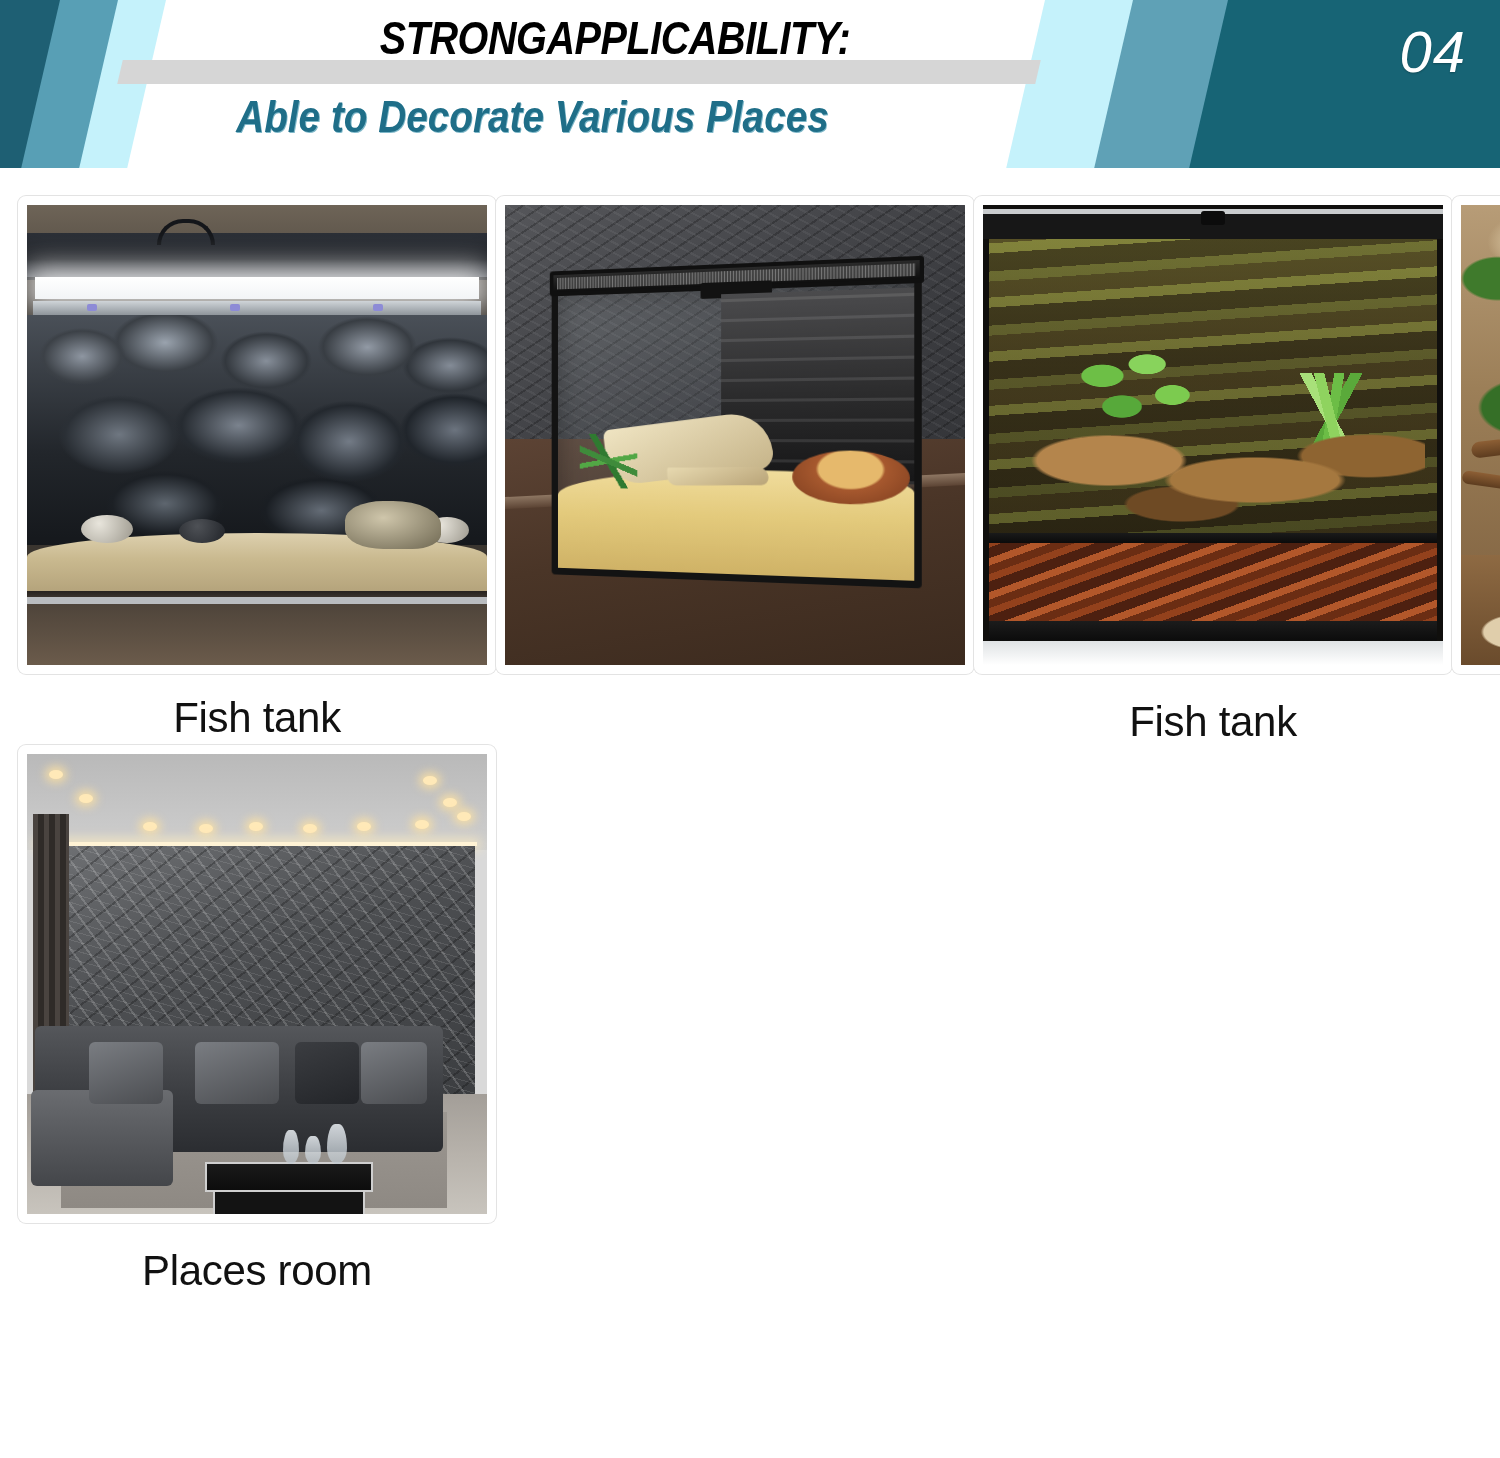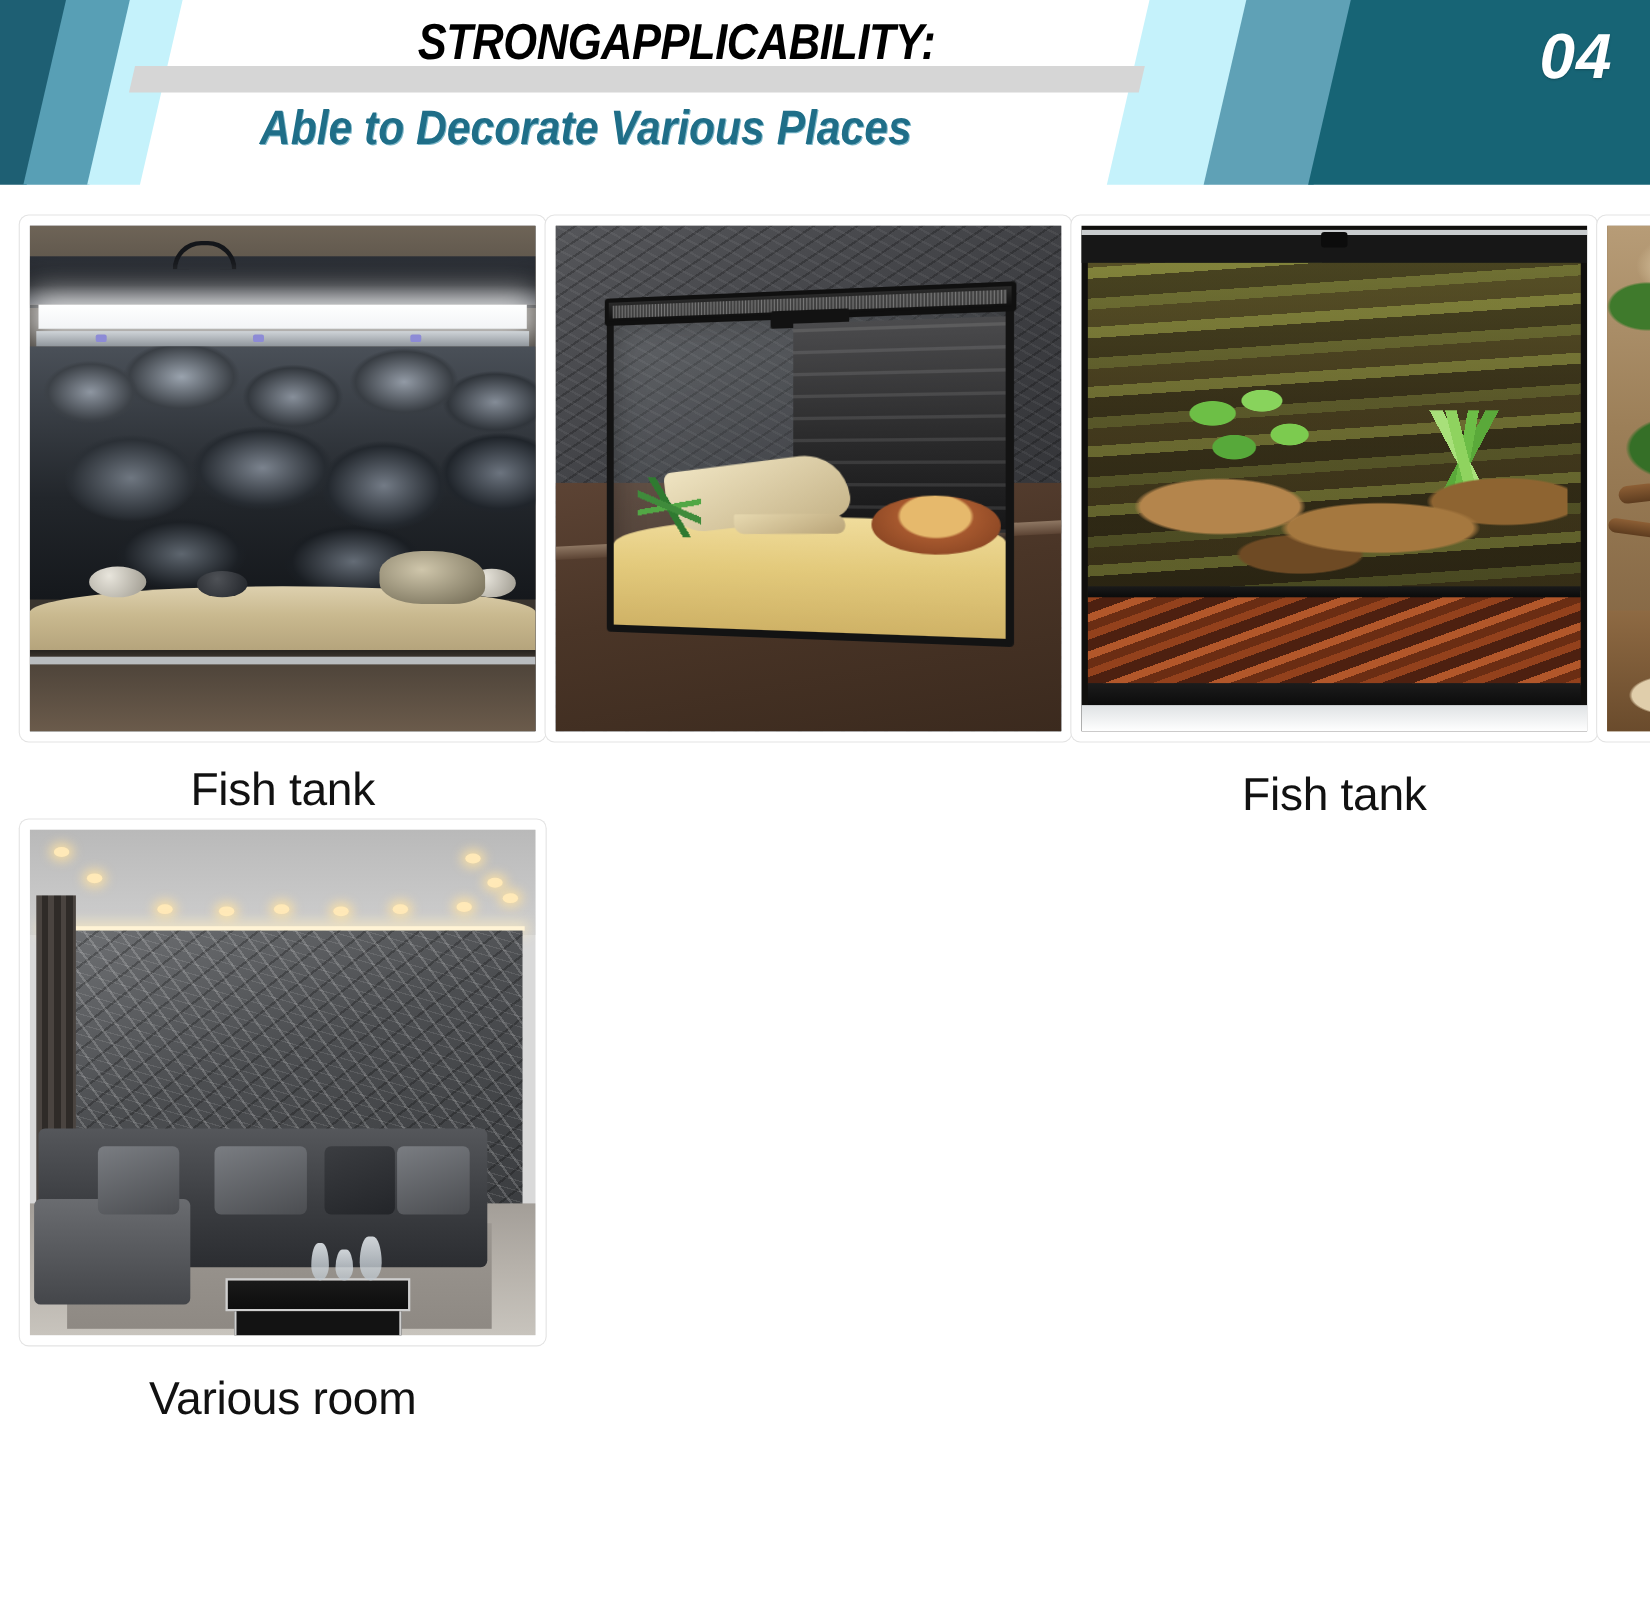--- a/index.html
+++ b/index.html
@@ -83,21 +83,21 @@
     transform-origin: center;
     white-space: nowrap;
     z-index: 4;
   }
 
   .step-number {
     position: absolute;
     right: 34px;
     top: 18px;
     font-size: 58px;
-    font-weight: bold;
+    font-weight: normal;
     font-style: italic;
     color: #ffffff;
     letter-spacing: 1px;
     z-index: 6;
     text-shadow: 0 1px 2px rgba(0,0,0,0.25);
   }
 
   
   .grid {
     position: absolute;
@@ -646,16 +646,16 @@
         <div class="lr-cush" style="left:62px;width:74px"></div>
         <div class="lr-cush" style="left:168px;width:84px"></div>
         <div class="lr-cush" style="left:268px;width:64px;background:linear-gradient(160deg,#3b3d41,#232529)"></div>
         <div class="lr-cush" style="left:334px;width:66px"></div>
         <div class="lr-table"></div>
         <div class="lr-vase" style="left:256px"></div>
         <div class="lr-vase" style="left:278px;height:28px"></div>
         <div class="lr-vase" style="left:300px;height:40px;width:20px"></div>
       </div>
     </div>
-    <div class="caption">Various room</div>
+    <div class="caption">Places room</div>
   </div>
 
 </div>
 
 </body></html>

